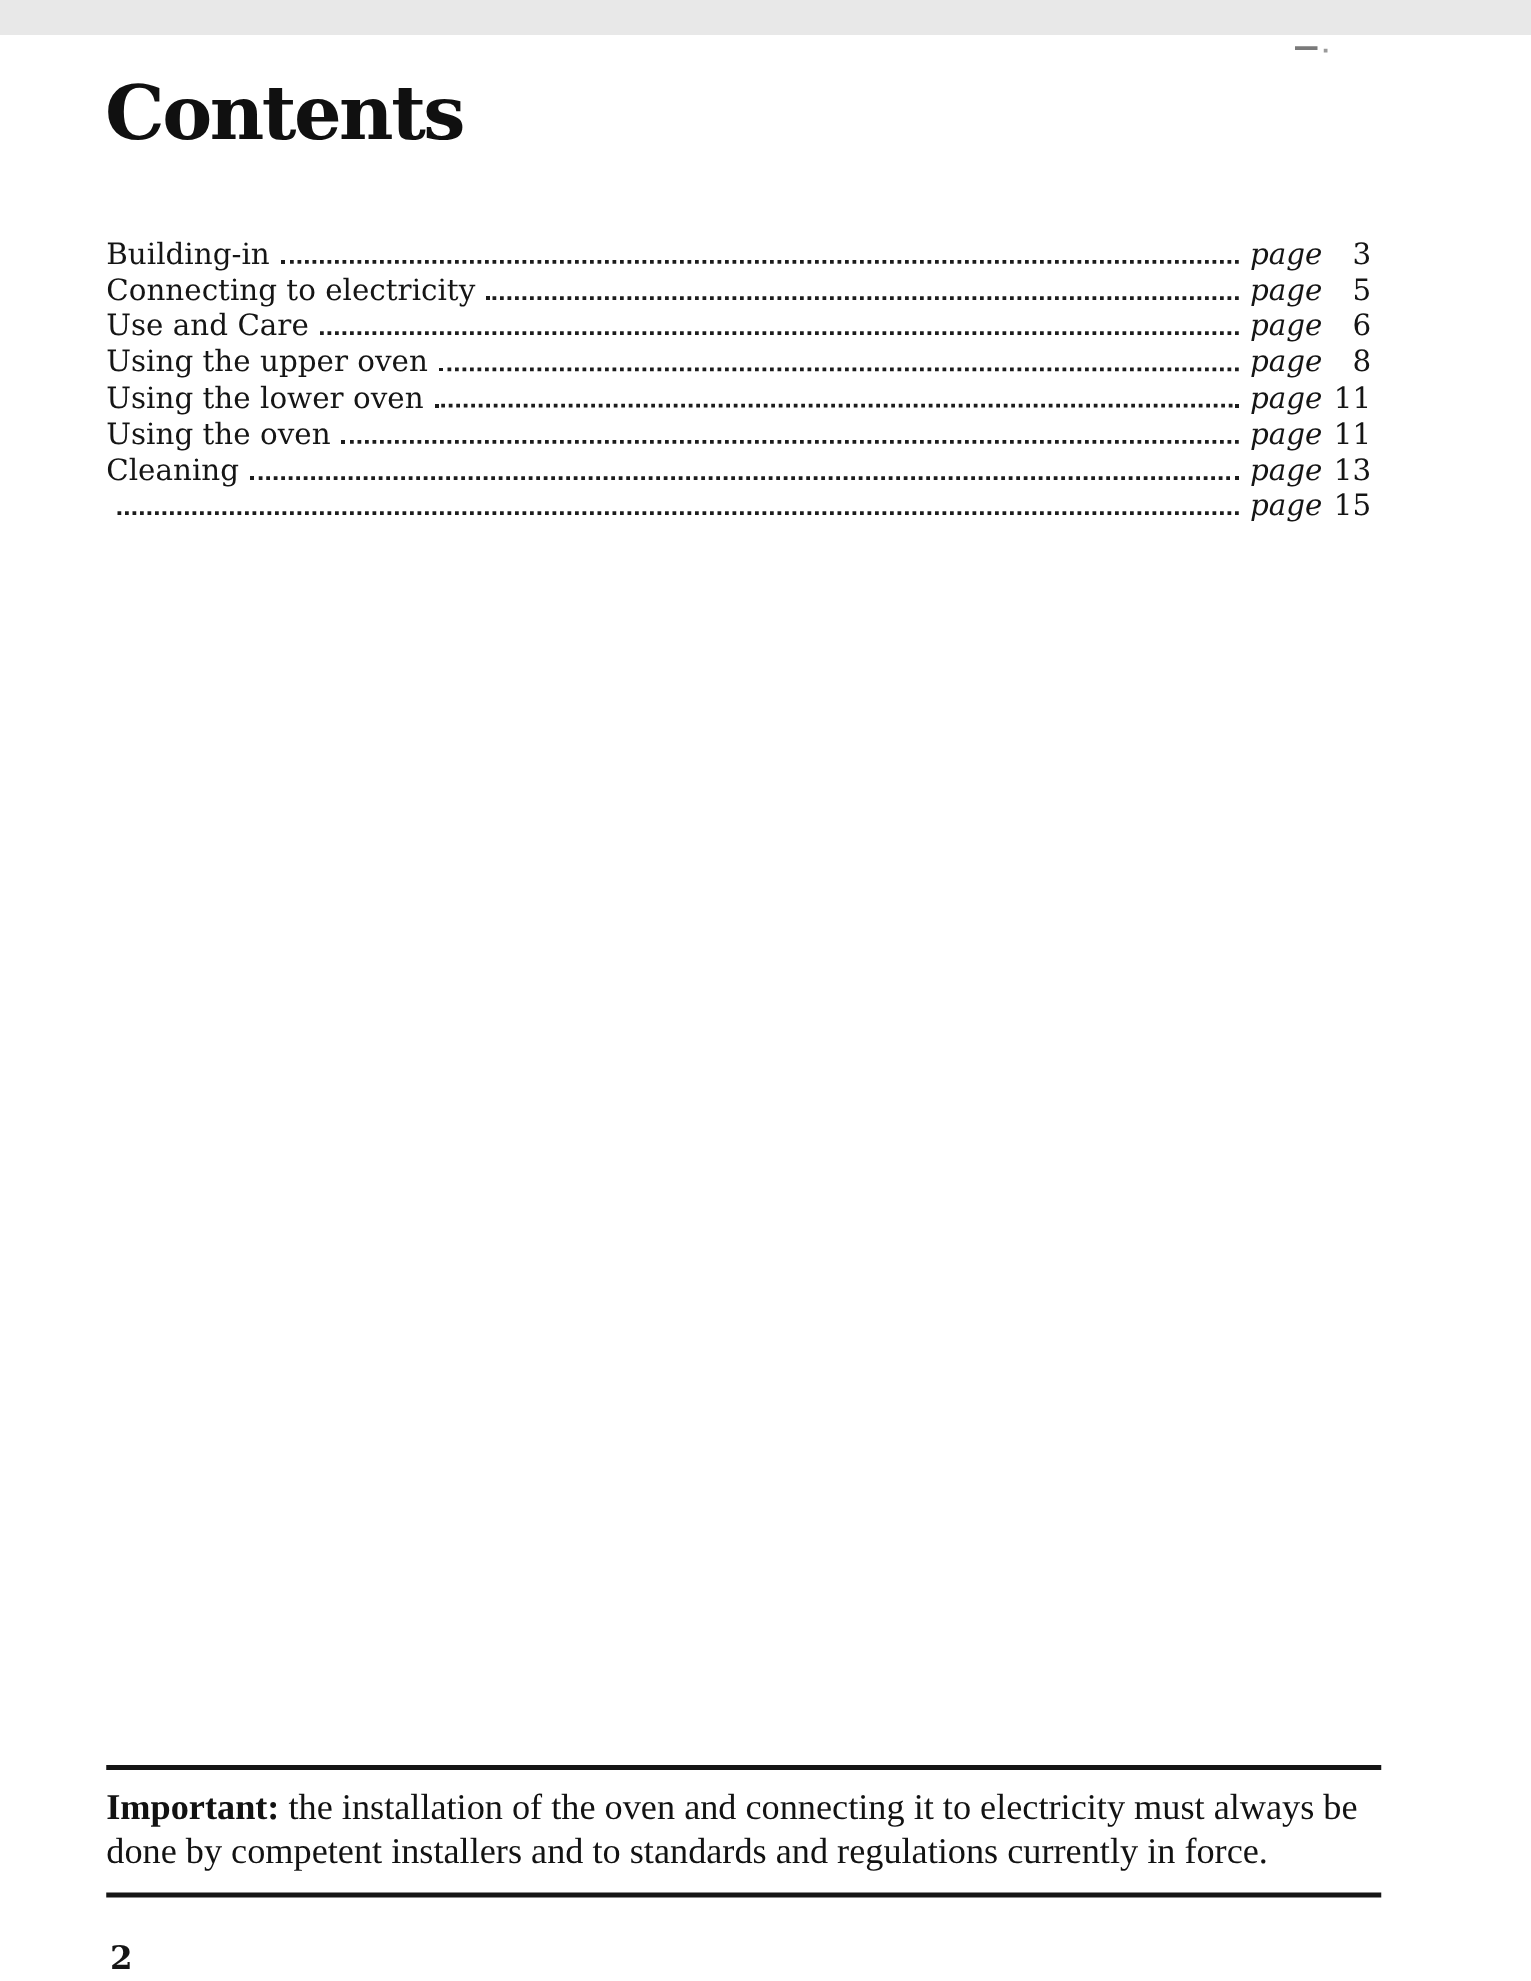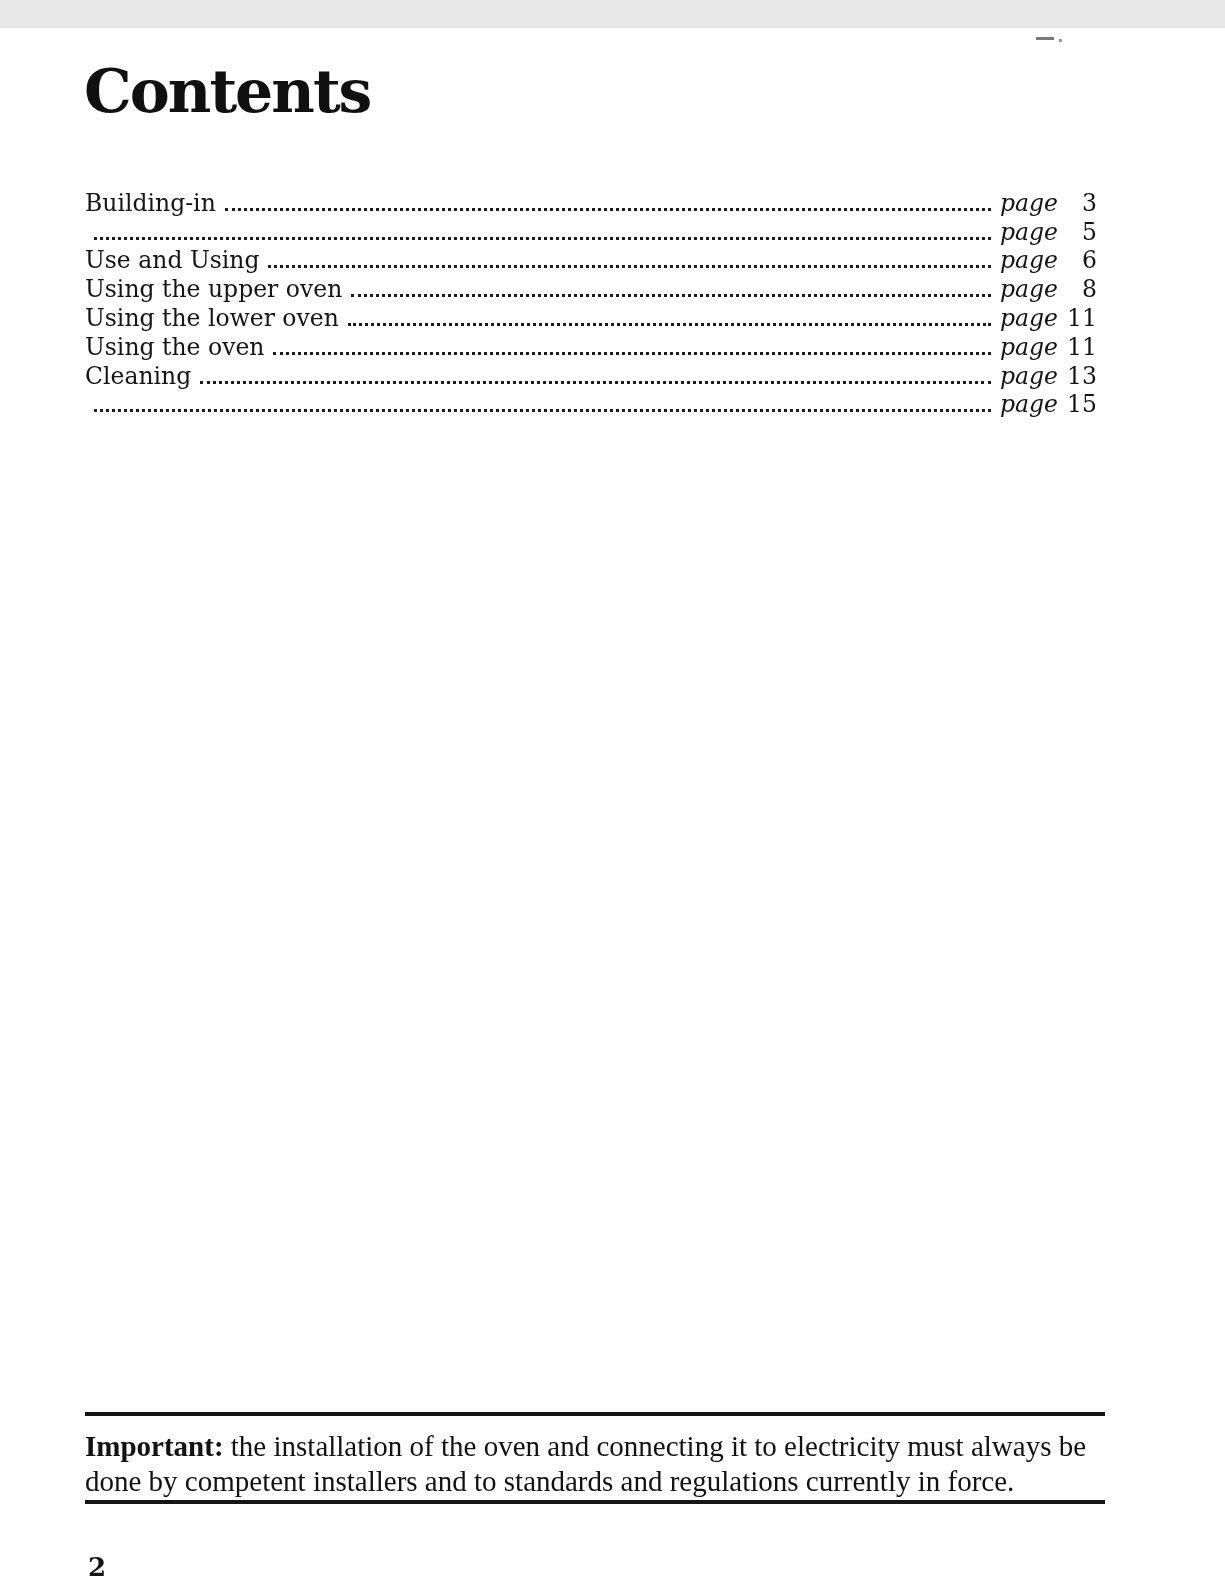--- a/index.html
+++ b/index.html
@@ -60,21 +60,21 @@
   }
   .toc-pageword { flex: none; margin-right: 7px; font-style: italic; }
   .toc-pagenum { flex: none; width: 32px; text-align: right; }
 
   .note {
     position: absolute;
     left: 85px; top: 1384px;
     width: 1020px;
     border-top: 4px solid #141414;
     border-bottom: 4px solid #161616;
-    padding: 13px 0 1px 0;
+    padding: 13px 0 15px 0;
   }
   .note p {
     font-family: "Liberation Serif", serif;
     font-size: 29px;
     line-height: 35px;
     color: #121212;
   }
   .note-lead { font-weight: bold; }
 
   .page-number {
@@ -122,26 +122,27 @@
   <h1 class="title">Contents</h1>
 
   <div class="toc">
     <div class="toc-row">
       <span class="toc-label">Building-in</span>
       <span class="toc-leader"></span>
       <span class="toc-pageword">page</span>
       <span class="toc-pagenum">3</span>
     </div>
     <div class="toc-row">
+      <span class="toc-label">Connecting to electricity</span>
       <span class="toc-leader"></span>
       <span class="toc-pageword">page</span>
       <span class="toc-pagenum">5</span>
     </div>
     <div class="toc-row">
-      <span class="toc-label">Use and Using</span>
+      <span class="toc-label">Use and Care</span>
       <span class="toc-leader"></span>
       <span class="toc-pageword">page</span>
       <span class="toc-pagenum">6</span>
     </div>
     <div class="toc-row">
       <span class="toc-label">Using the upper oven</span>
       <span class="toc-leader"></span>
       <span class="toc-pageword">page</span>
       <span class="toc-pagenum">8</span>
     </div>

